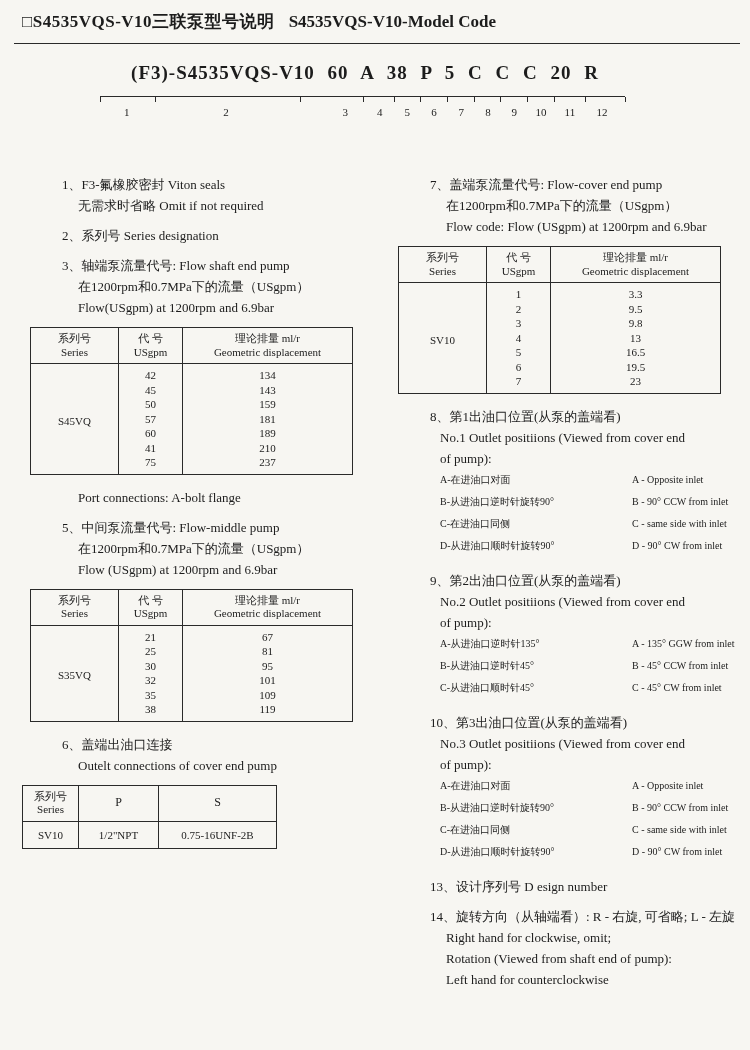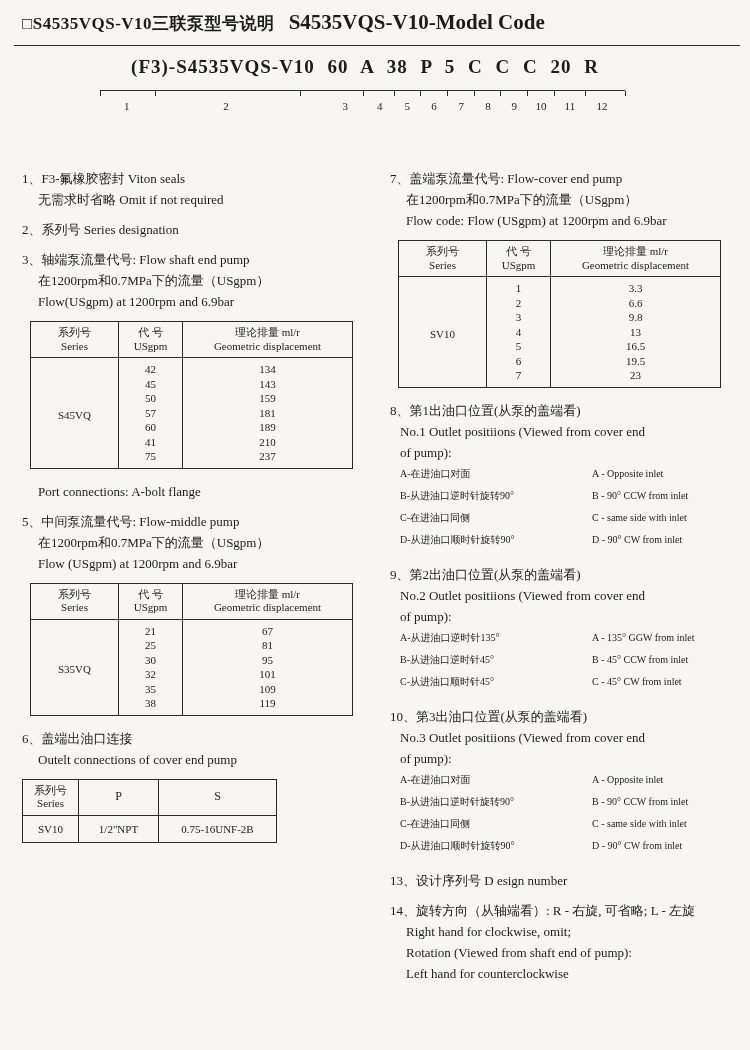--- a/index.html
+++ b/index.html
@@ -13,24 +13,24 @@
   }
   .page { width: 750px; height: 1050px; padding: 8px 10px 0 14px; position: relative; }
 
   
   .doc-header {
     display: flex; align-items: baseline; gap: 14px;
     padding: 2px 0 10px 8px;
     border-bottom: 1.5px solid #2a2a2a;
   }
   .title-cn { font-size: 17px; font-weight: bold; letter-spacing: .5px; }
-  .title-en { font-size: 21px; font-weight: bold; }
+  .title-en { font-size: 17px; font-weight: bold; }
 
   
-  .model-block { margin-top: 10px; }
+  .model-block { margin-top: 18px; }
   .model-code {
     margin-left: 86px; width: 530px; text-align: center;
     font-size: 19px; font-weight: bold; letter-spacing: 1px; word-spacing: 7px;
     white-space: nowrap;
   }
   .code-rule {
     position: relative; margin-left: 86px; width: 525px; height: 6px;
     border-top: 1.5px solid #2a2a2a; margin-top: 12px;
   }
   .tick { position: absolute; top: 0; width: 1px; height: 5px; background: #2a2a2a; }
@@ -40,21 +40,21 @@
     font-size: 11px;
   }
 
   
   .doc-body { display: flex; margin-top: 52px; padding-left: 8px; }
   .col-left { flex: 0 0 356px; }
   .col-right { flex: 1 1 auto; padding-left: 12px; }
 
   .line { font-size: 13px; line-height: 21px; white-space: nowrap; }
   .indent { padding-left: 16px; }
-  .sec { margin-bottom: 9px; }
+  .sec { margin-bottom: 9px; margin-left: 40px; }
 
   
   table.spec { border-collapse: collapse; border: 1.5px solid #2a2a2a; margin: 8px 0 12px 8px; }
   table.spec th {
     border: 1px solid #2a2a2a; font-weight: normal;
     font-size: 11px; line-height: 13.5px; padding: 4px 3px; text-align: center;
   }
   table.spec td {
     border-left: 1px solid #2a2a2a; border-right: 1px solid #2a2a2a;
     border-top: none; border-bottom: none;
@@ -306,21 +306,21 @@
           </tr>
         </thead>
         <tbody>
           <tr>
             <td rowspan="7">SV10</td>
             <td>1</td>
             <td>3.3</td>
           </tr>
           <tr>
               <td>2</td>
-              <td>6.6</td>
+              <td>9.5</td>
             </tr>
           <tr>
               <td>3</td>
               <td>9.8</td>
             </tr>
           <tr>
               <td>4</td>
               <td>13</td>
             </tr>
           <tr>

